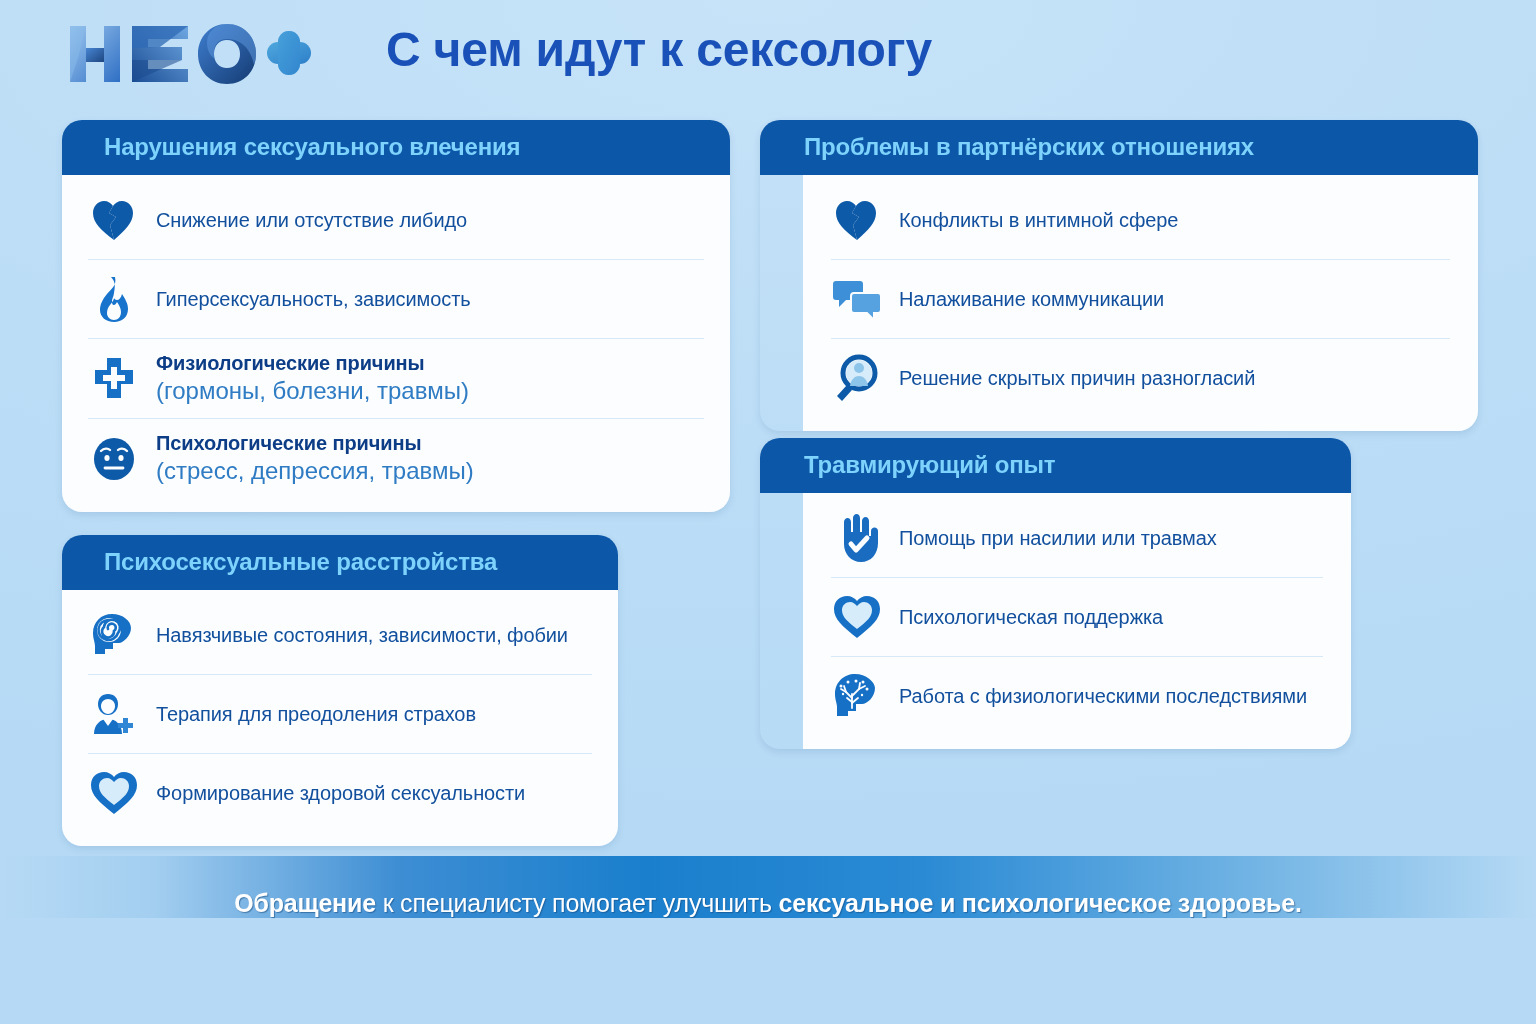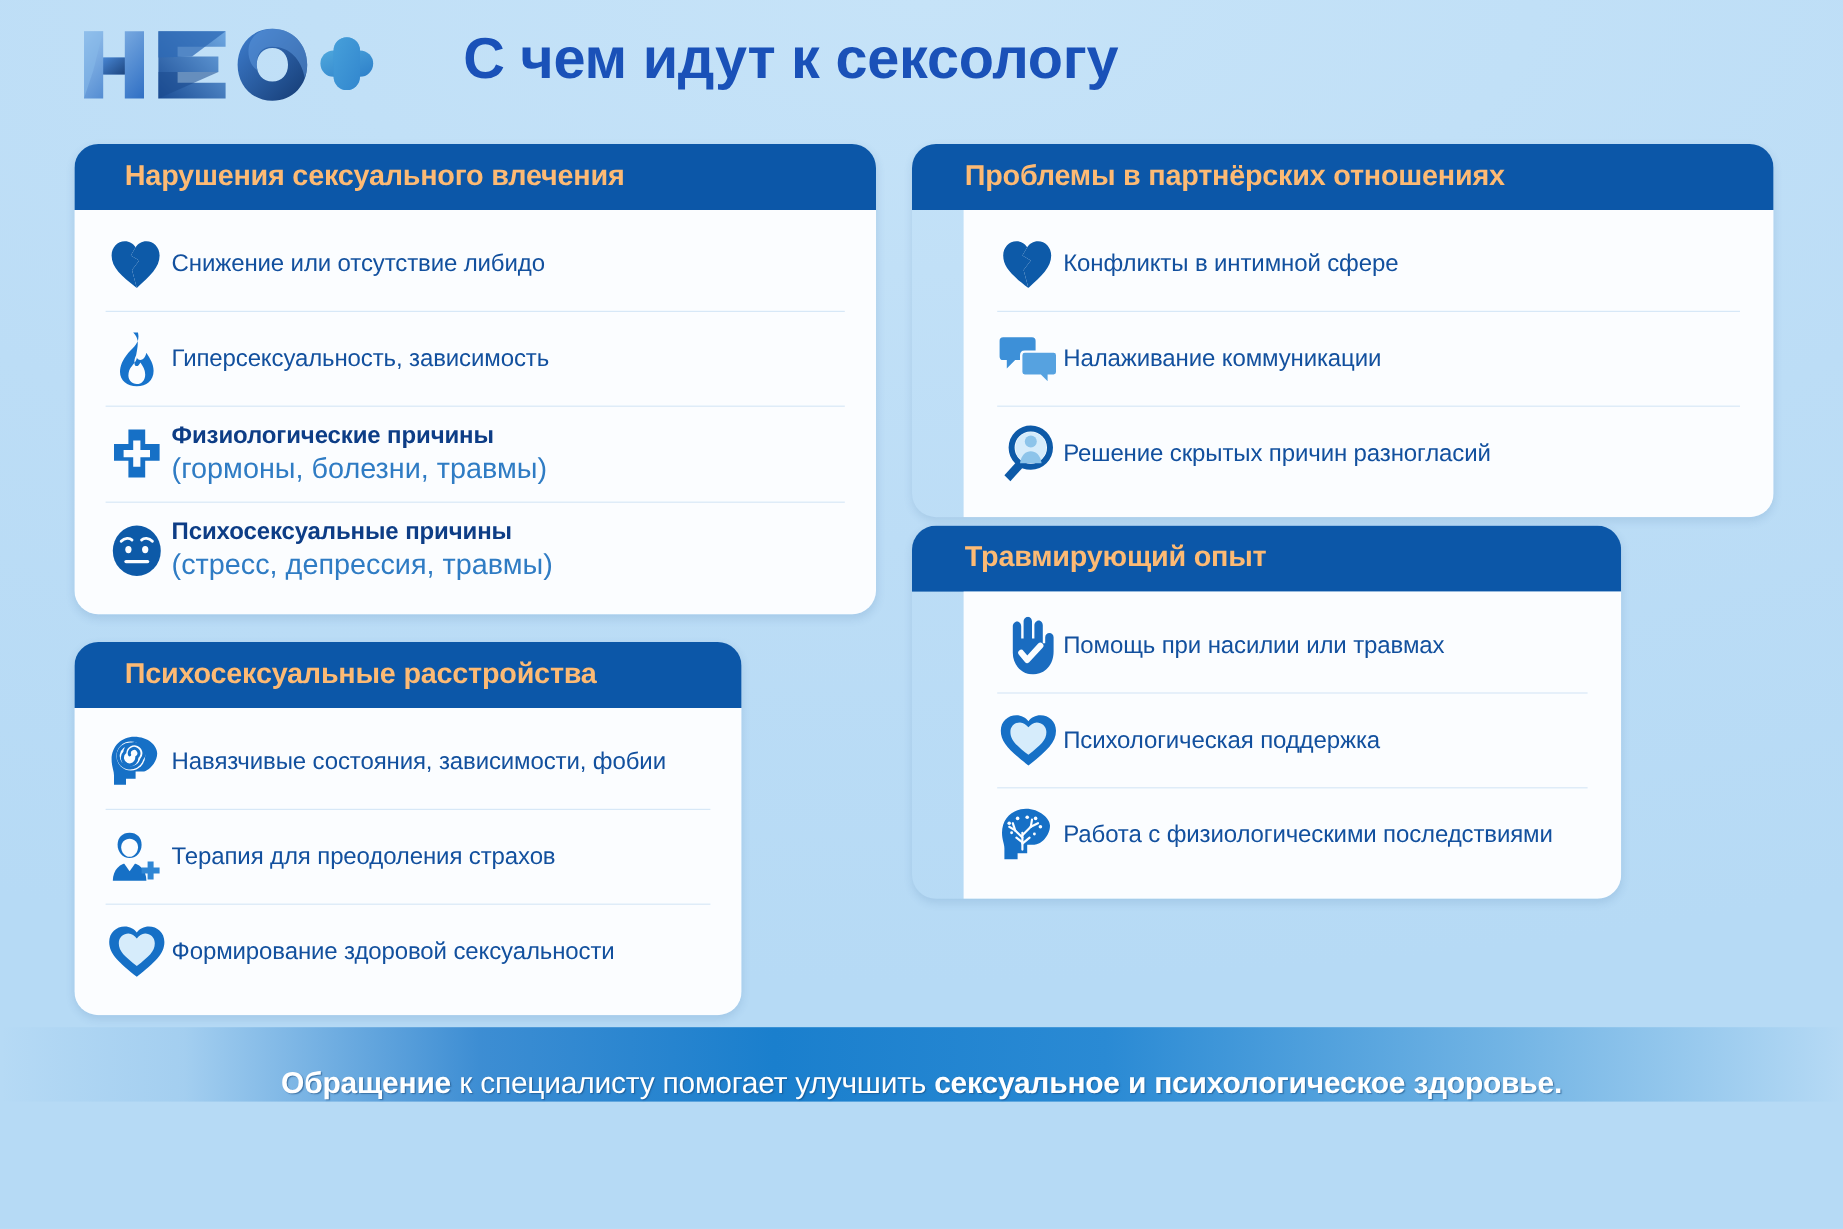--- a/index.html
+++ b/index.html
@@ -23,29 +23,29 @@
     color:#1a51b8;
     font-family:"Liberation Sans", sans-serif;
     white-space:nowrap;
   }
 
   
   .card{position:absolute;border-radius:20px;overflow:hidden;
         box-shadow:0 3px 7px rgba(40,90,150,.14);}
   .card-head{
     background:#0c57a8;
-    color:#fdba74;
+    color:#7dd3fc;
     font-size:24px;font-weight:bold;
     padding:13px 0 14px 42px;
     letter-spacing:-0.2px;
     white-space:nowrap;
   }
   .card-body{background:#fbfdff;padding:6px 26px 14px 26px;}
 
-  .row{display:flex;align-items:center;gap:3px;
+  .row{display:flex;align-items:center;gap:16px;
        border-bottom:1px solid #d7e8f7;padding:13px 0 13px 0;min-height:50px;}
   .row:last-child{border-bottom:none;}
   .row .ic{flex:0 0 auto;width:52px;height:52px;display:flex;align-items:center;justify-content:center;}
   .row .ic svg{display:block;}
   .txt{display:flex;flex-direction:column;justify-content:center;}
   .t-main{font-size:20px;color:#12509e;font-weight:normal;letter-spacing:-0.1px;white-space:nowrap;}
   .t-main.b{font-weight:bold;color:#0d3d86;}
   .t-sub{font-size:24px;color:#2f7cc4;margin-top:2px;white-space:nowrap;}
 
   
@@ -178,21 +178,21 @@
           <svg width="46" height="46" viewBox="0 0 46 46">
               <ellipse cx="23" cy="23" rx="20" ry="21" fill="#0d5aa8"></ellipse>
               <ellipse cx="16" cy="22" rx="2.6" ry="3" fill="#fbfdff"></ellipse>
               <ellipse cx="30" cy="22" rx="2.6" ry="3" fill="#fbfdff"></ellipse>
               <path d="M10 15c3-3 7-3 9-1" stroke="#fbfdff" stroke-width="2.4" fill="none" stroke-linecap="round"></path>
               <path d="M36 15c-3-3-7-3-9-1" stroke="#fbfdff" stroke-width="2.4" fill="none" stroke-linecap="round"></path>
               <path d="M14 32h18" stroke="#fbfdff" stroke-width="2.8" stroke-linecap="round"></path>
             </svg>
         </span>
         <span class="txt">
-          <span class="t-main b">Психосексуальные причины</span>
+          <span class="t-main b">Психологические причины</span>
           <span class="t-sub">(стресс, депрессия, травмы)</span>
         </span>
       </div>
 
     </div>
   </div>
 
   <div class="card" id="card-psycho">
     <div class="card-head">Психосексуальные расстройства</div>
     <div class="card-body">

